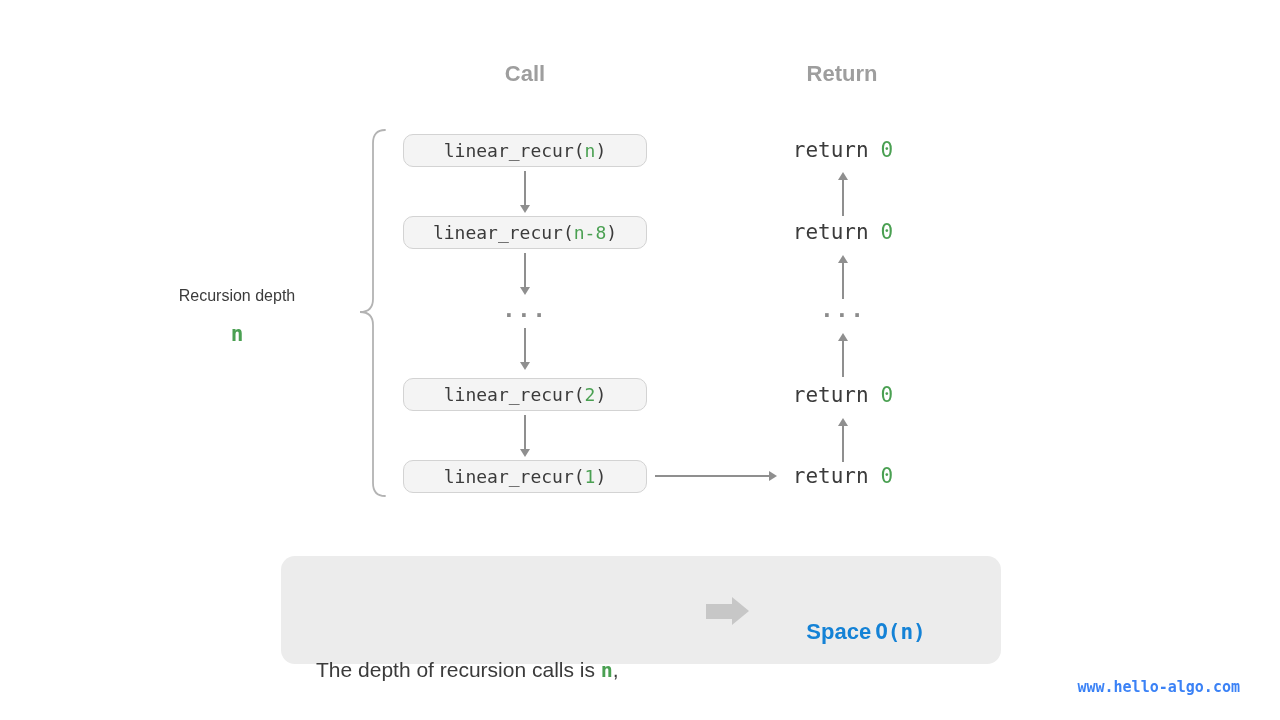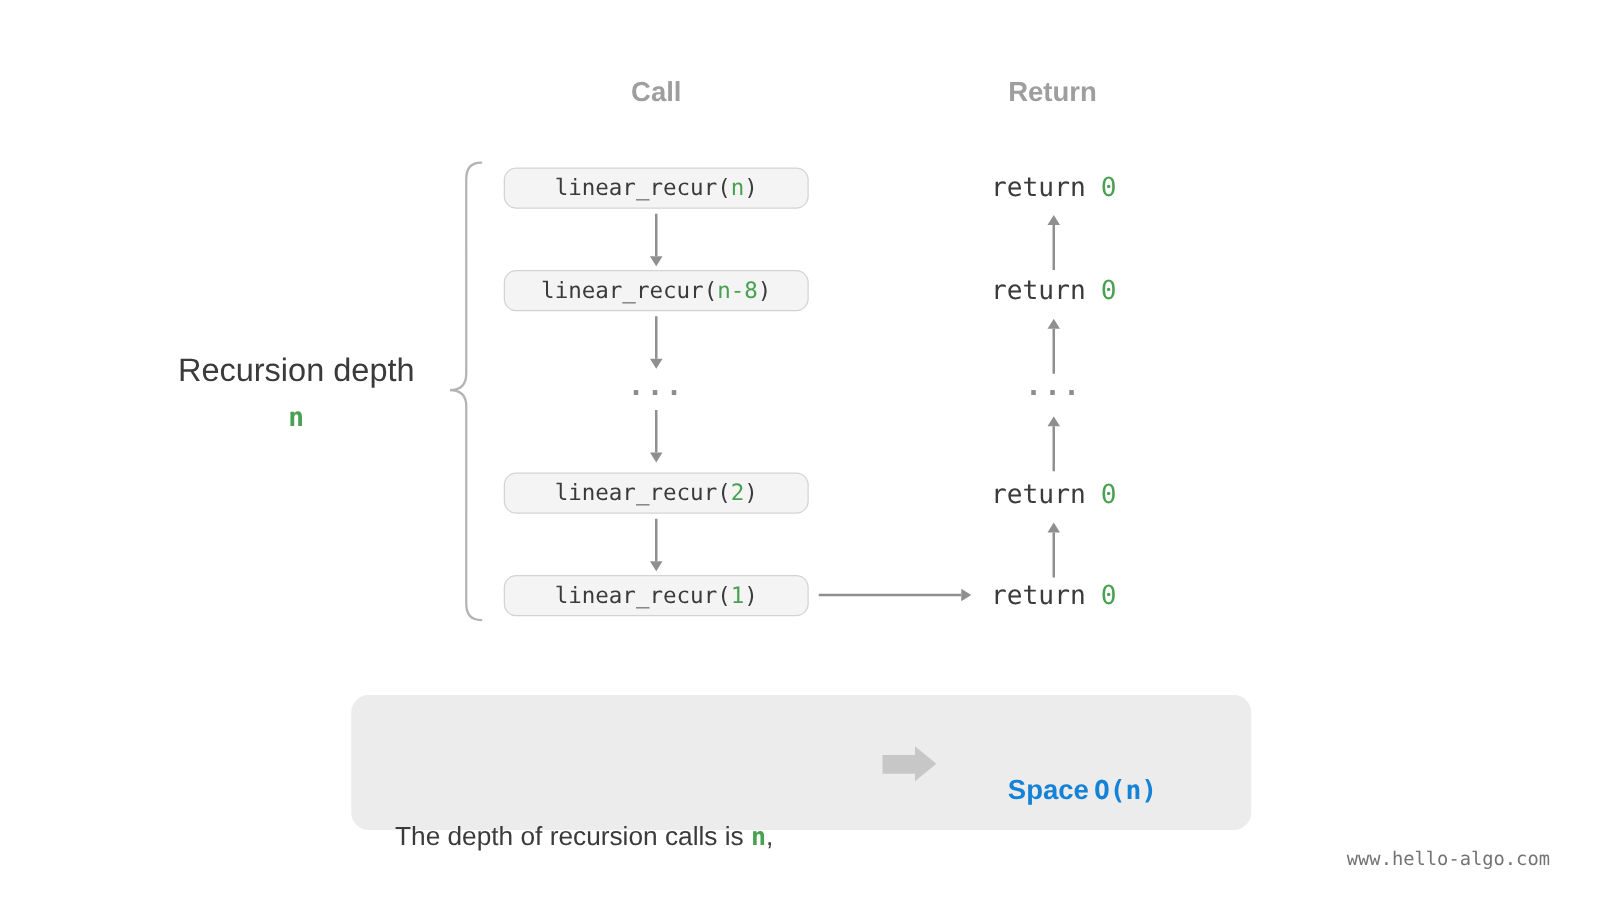--- a/index.html
+++ b/index.html
@@ -110,21 +110,21 @@
     border: 5px solid transparent;
     border-right: none;
     border-left: 8px solid #8f8f8f;
   }
 
   .side-label {
     position: absolute;
     left: 117px;
     width: 240px;
     text-align: center;
-    font-size: 26px;
+    font-size: 16px;
     color: #3b3b3b;
     line-height: 26px;
   }
   .side-value {
     position: absolute;
     left: 117px;
     width: 240px;
     text-align: center;
     font-family: "DejaVu Sans Mono", monospace;
     font-size: 21px;
@@ -208,21 +208,22 @@
     line-height: 26px;
   }
   .result-value .mono { font-size: 21px; margin-left: 4px; }
 
   .watermark {
     position: absolute;
     right: 40px;
     top: 678px;
     font-family: "DejaVu Sans Mono", monospace;
     font-size: 15px;
-    color: #737373;
+    color: #3b82f6;
+    font-weight: bold;
   }
 </style>
 </head>
 <body>
 
 <div class="canvas">
 
   <div class="col-header" style="left:403px; top:61px; width:244px;">Call</div>
   <div class="col-header" style="left:742px; top:61px; width:200px;">Return</div>
 

